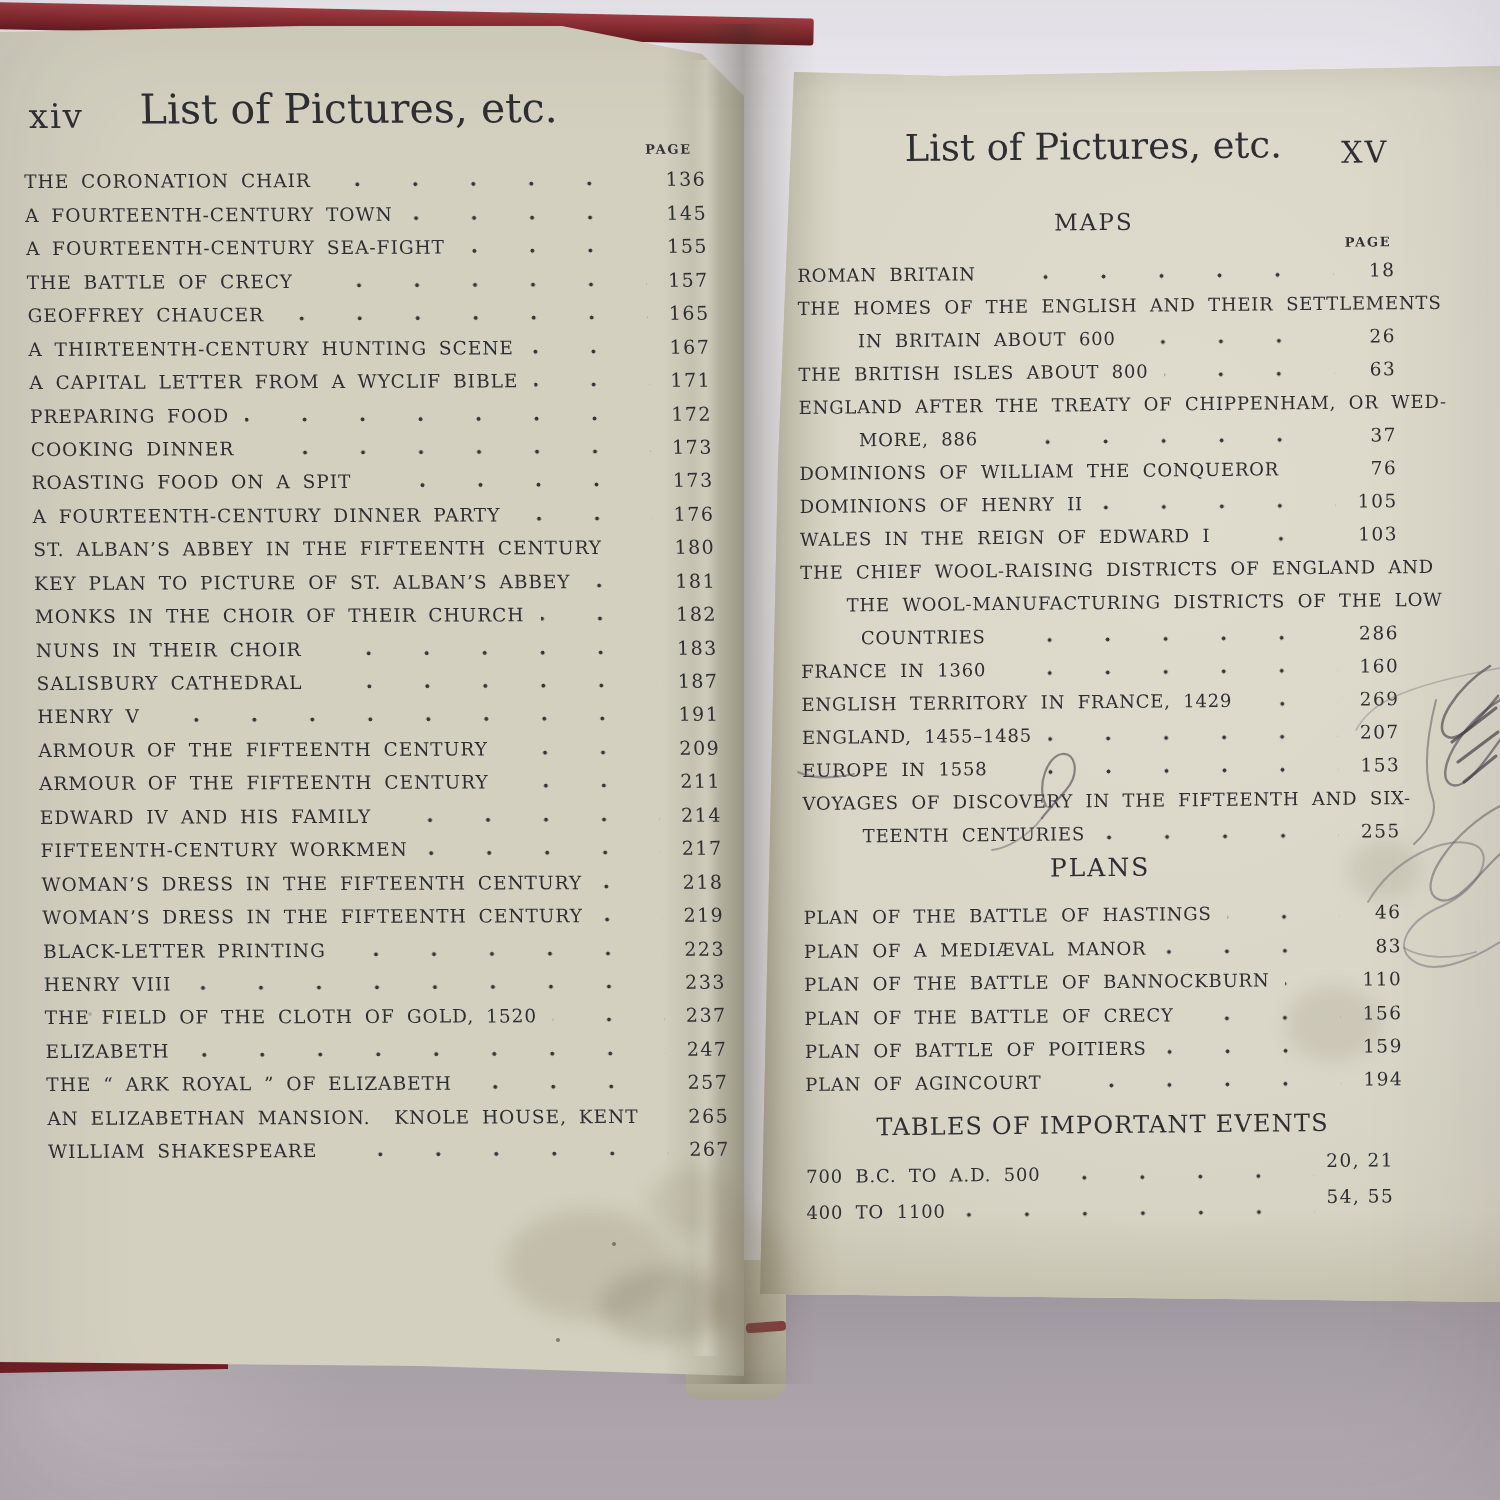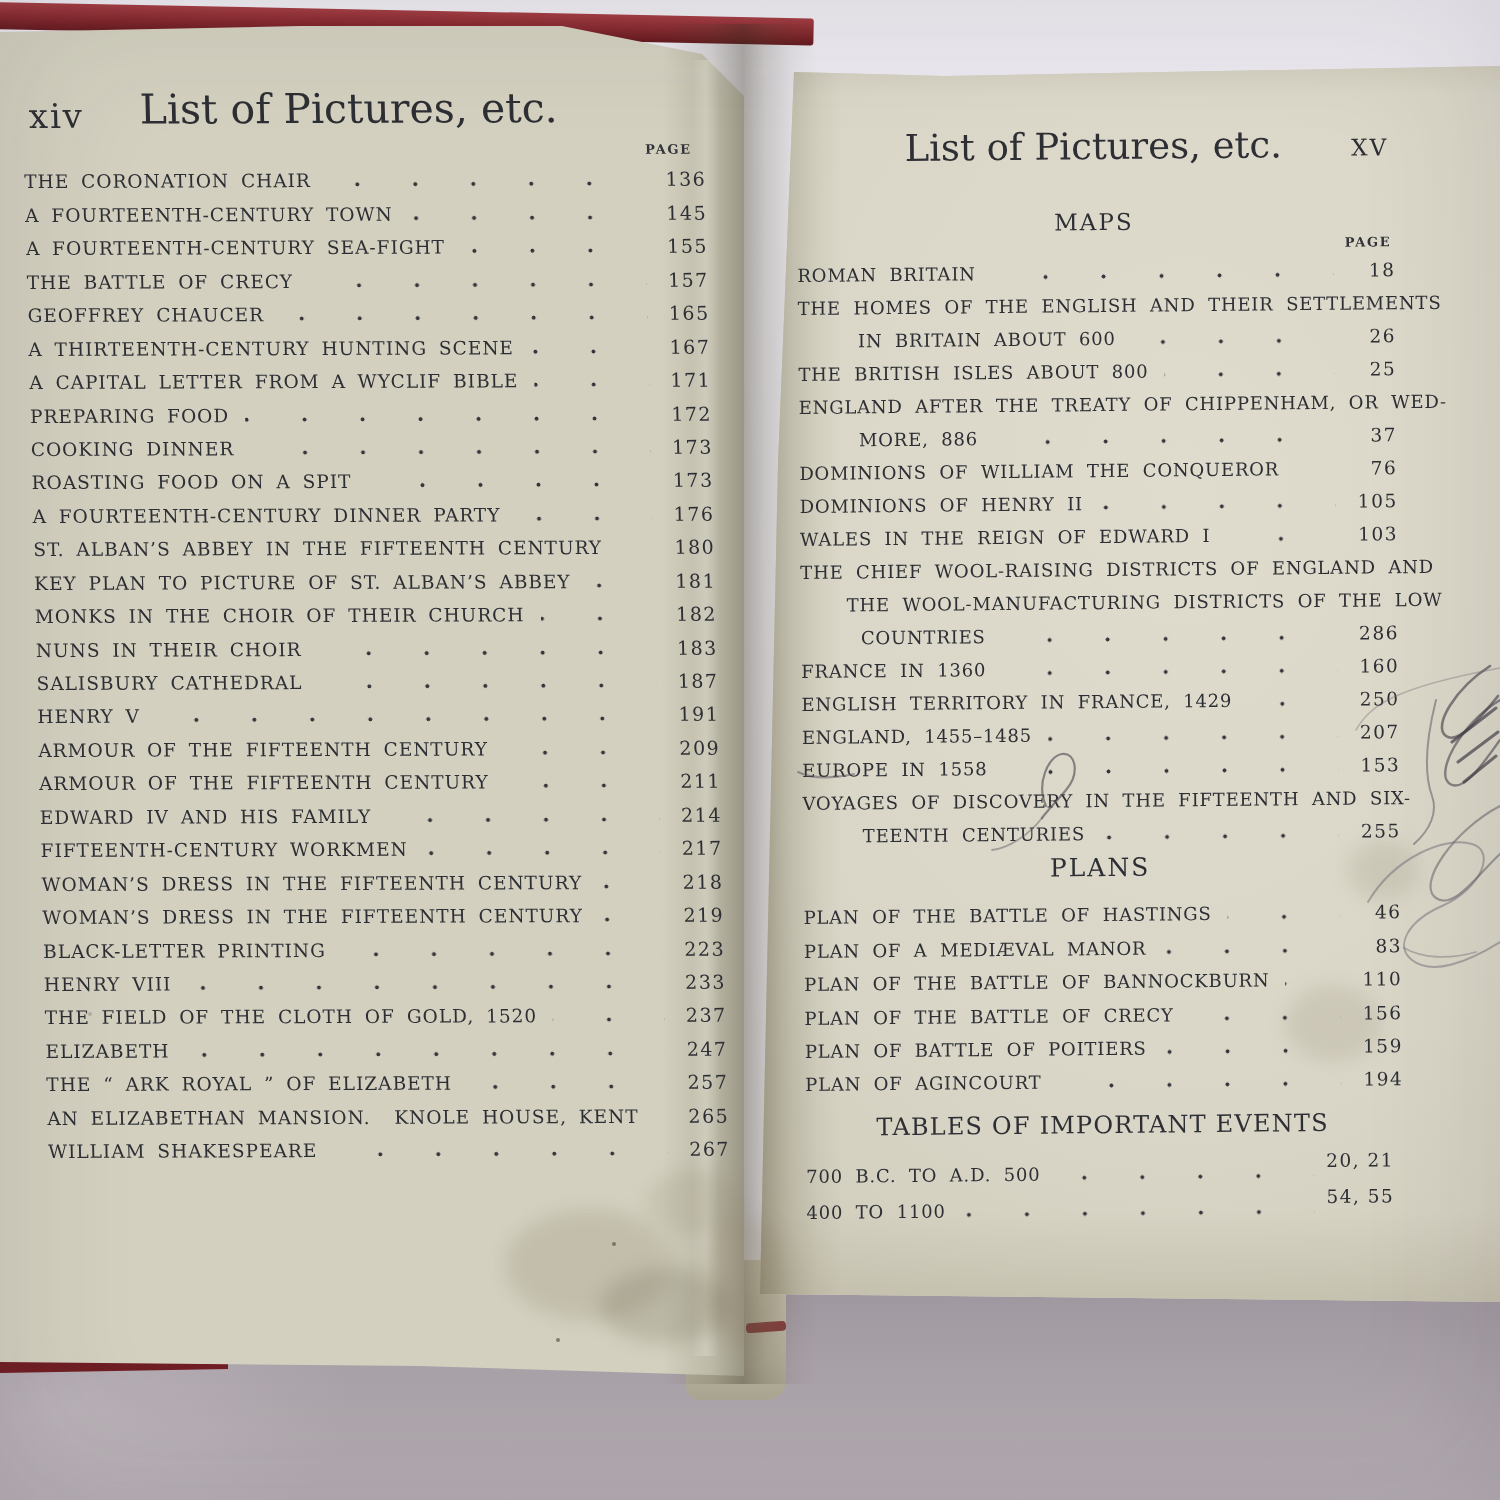--- a/index.html
+++ b/index.html
@@ -61,21 +61,21 @@
   .lbl-l{position:absolute;right:14px;top:58px;}
   .ltoc{position:absolute;left:0;top:78px;width:682px;}
   .lrow{display:flex;align-items:flex-end;height:33.45px;padding-bottom:5px;box-sizing:border-box;}
   .t{font-size:18.5px;letter-spacing:1px;word-spacing:5px;white-space:pre;flex:0 0 auto;}
   .pg{font-size:19px;min-width:50px;text-align:right;letter-spacing:1.5px;}
   .ld{flex:1 1 0;min-width:0;height:5px;margin:0 12px 4px 16px;align-self:flex-end;
       background:radial-gradient(circle at 2.5px 2.5px,#35363c 1.7px,rgba(53,54,60,0) 2.3px) right bottom/58px 5px repeat-x;}
 
   .right-text{left:790px;top:128px;width:606px;transform:rotate(-0.55deg);transform-origin:top left;}
   .rp-header{position:relative;text-align:center;font-size:37px;height:64px;}
-  .folio-r{position:absolute;right:8px;top:12px;font-size:23px;letter-spacing:2px;}
+  .folio-r{position:absolute;right:8px;top:12px;font-size:30px;letter-spacing:2px;}
   .sec-head{position:absolute;width:100%;text-align:center;letter-spacing:2px;}
   .maps-head{top:84px;font-size:23px;}
   .lbl-r{position:absolute;right:6px;top:112px;}
   .rtoc{position:absolute;left:6px;width:598px;}
   .maps-toc{top:130px;}
   .rrow{display:flex;align-items:flex-end;height:33px;padding-bottom:5px;box-sizing:border-box;}
   .rrow .t{font-size:18px;letter-spacing:.8px;word-spacing:6px;}
   .rrow .pg{font-size:18.5px;}
   .ind{padding-left:60px;}
   .ind2{padding-left:46px;}
@@ -292,21 +292,21 @@
           <span class="t">THE HOMES OF THE ENGLISH AND THEIR SETTLEMENTS</span>
         </div>
       <div class="rrow">
           <span class="t ind">IN BRITAIN ABOUT 600</span>
           <span class="ld"></span>
           <span class="pg">26</span>
         </div>
       <div class="rrow">
           <span class="t">THE BRITISH ISLES ABOUT 800</span>
           <span class="ld"></span>
-          <span class="pg">25</span>
+          <span class="pg">63</span>
         </div>
       <div class="rrow">
           <span class="t">ENGLAND AFTER THE TREATY OF CHIPPENHAM, OR WED-</span>
         </div>
       <div class="rrow">
           <span class="t ind">MORE, 886</span>
           <span class="ld"></span>
           <span class="pg">37</span>
         </div>
       <div class="rrow">
@@ -336,21 +336,21 @@
           <span class="pg">286</span>
         </div>
       <div class="rrow">
           <span class="t">FRANCE IN 1360</span>
           <span class="ld"></span>
           <span class="pg">160</span>
         </div>
       <div class="rrow">
           <span class="t">ENGLISH TERRITORY IN FRANCE, 1429</span>
           <span class="ld"></span>
-          <span class="pg">250</span>
+          <span class="pg">269</span>
         </div>
       <div class="rrow">
           <span class="t">ENGLAND, 1455–1485</span>
           <span class="ld"></span>
           <span class="pg">207</span>
         </div>
       <div class="rrow">
           <span class="t">EUROPE IN 1558</span>
           <span class="ld"></span>
           <span class="pg">153</span>

